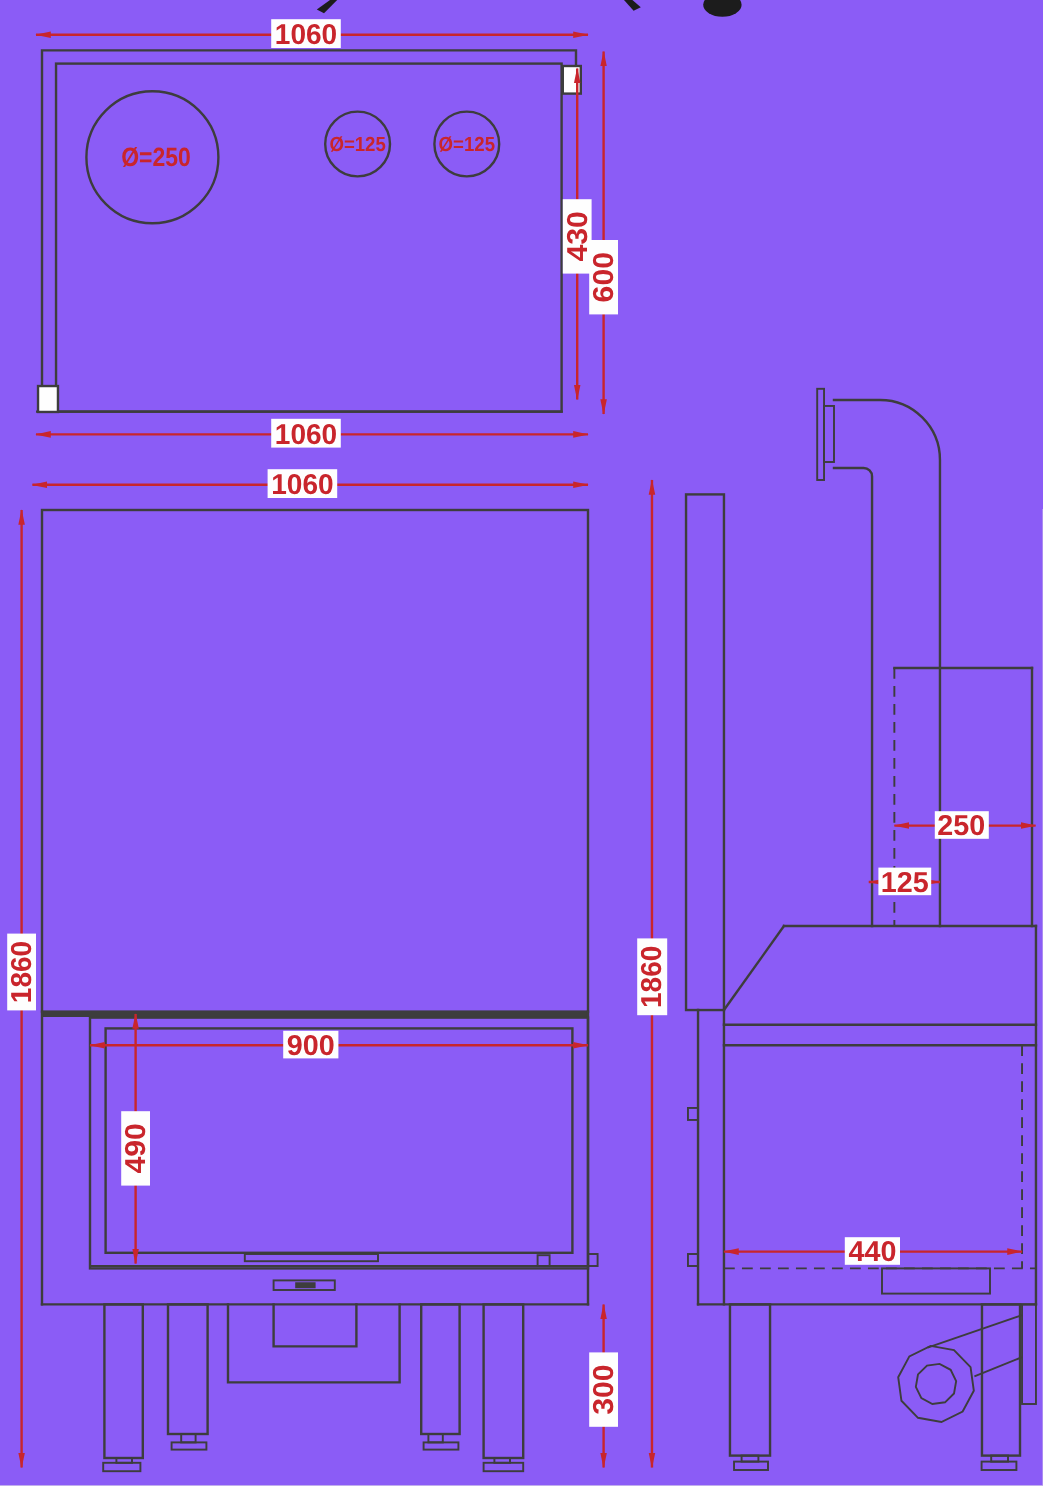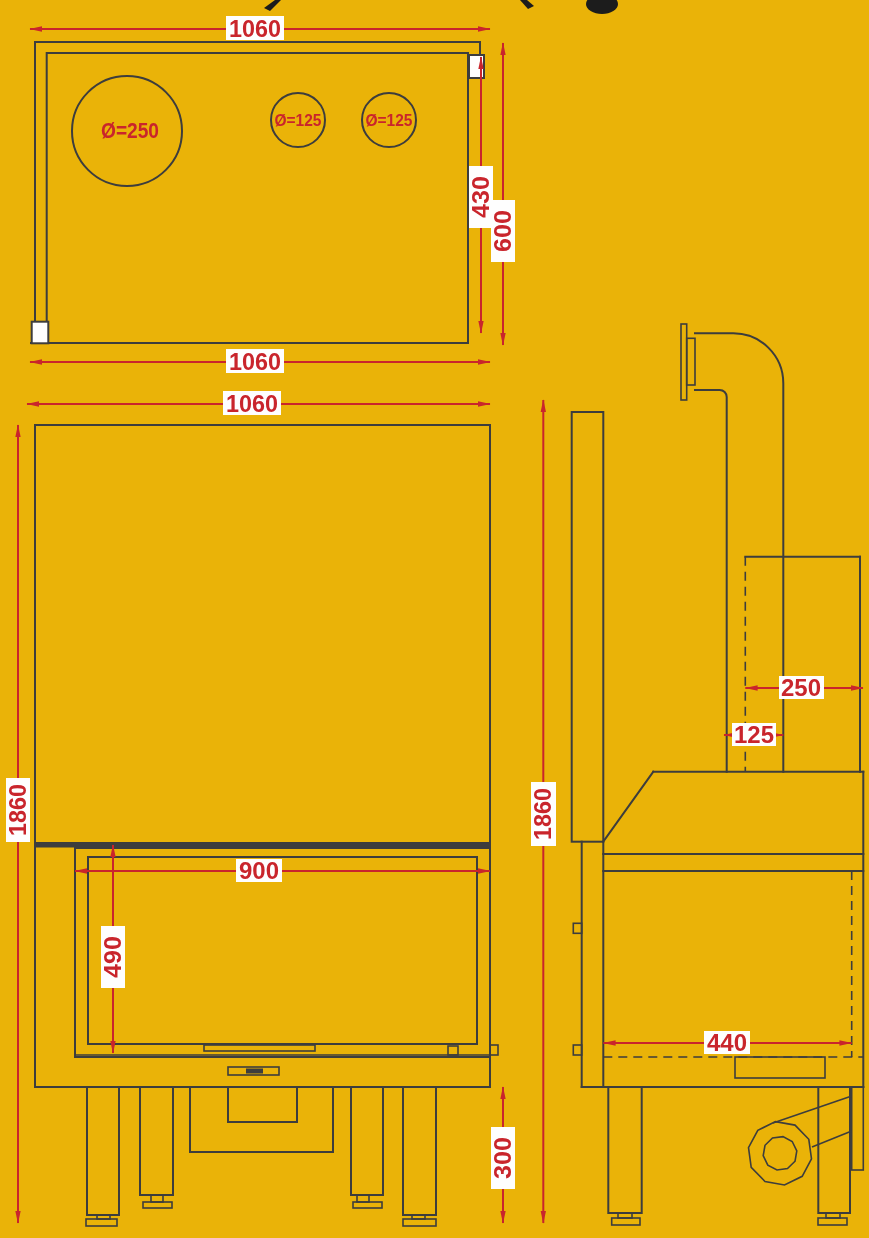--- a/index.html
+++ b/index.html
@@ -1,16 +1,16 @@
 <!DOCTYPE html>
 <html><head>
 <meta charset="utf-8">
 <style>
   html,body{margin:0;padding:0;background:#e8e8e8;}
-  .stage{width:869px;height:1238px;background:#eab308;position:relative;overflow:hidden;
+  .stage{width:869px;height:1238px;background:#8b5cf6;position:relative;overflow:hidden;
          font-family:"Liberation Sans",sans-serif;}
   svg{display:block}
   .ln{stroke:#3d3d3d;stroke-width:2;fill:none;stroke-linecap:square}
   .ln15{stroke:#3d3d3d;stroke-width:1.6;fill:none}
   .thick{stroke:#3d3d3d;stroke-width:5;fill:none}
   .dash{stroke:#3d3d3d;stroke-width:1.6;fill:none;stroke-dasharray:9 6}
   .wfill{fill:#fefefe;stroke:#3d3d3d;stroke-width:2}
   .dim{stroke:#c9252c;stroke-width:2;fill:none}
   .mask{fill:#fefefe;stroke:none}
   .dt{fill:#c9252c;font-family:"Liberation Sans",sans-serif;font-weight:bold;font-size:24px;}

